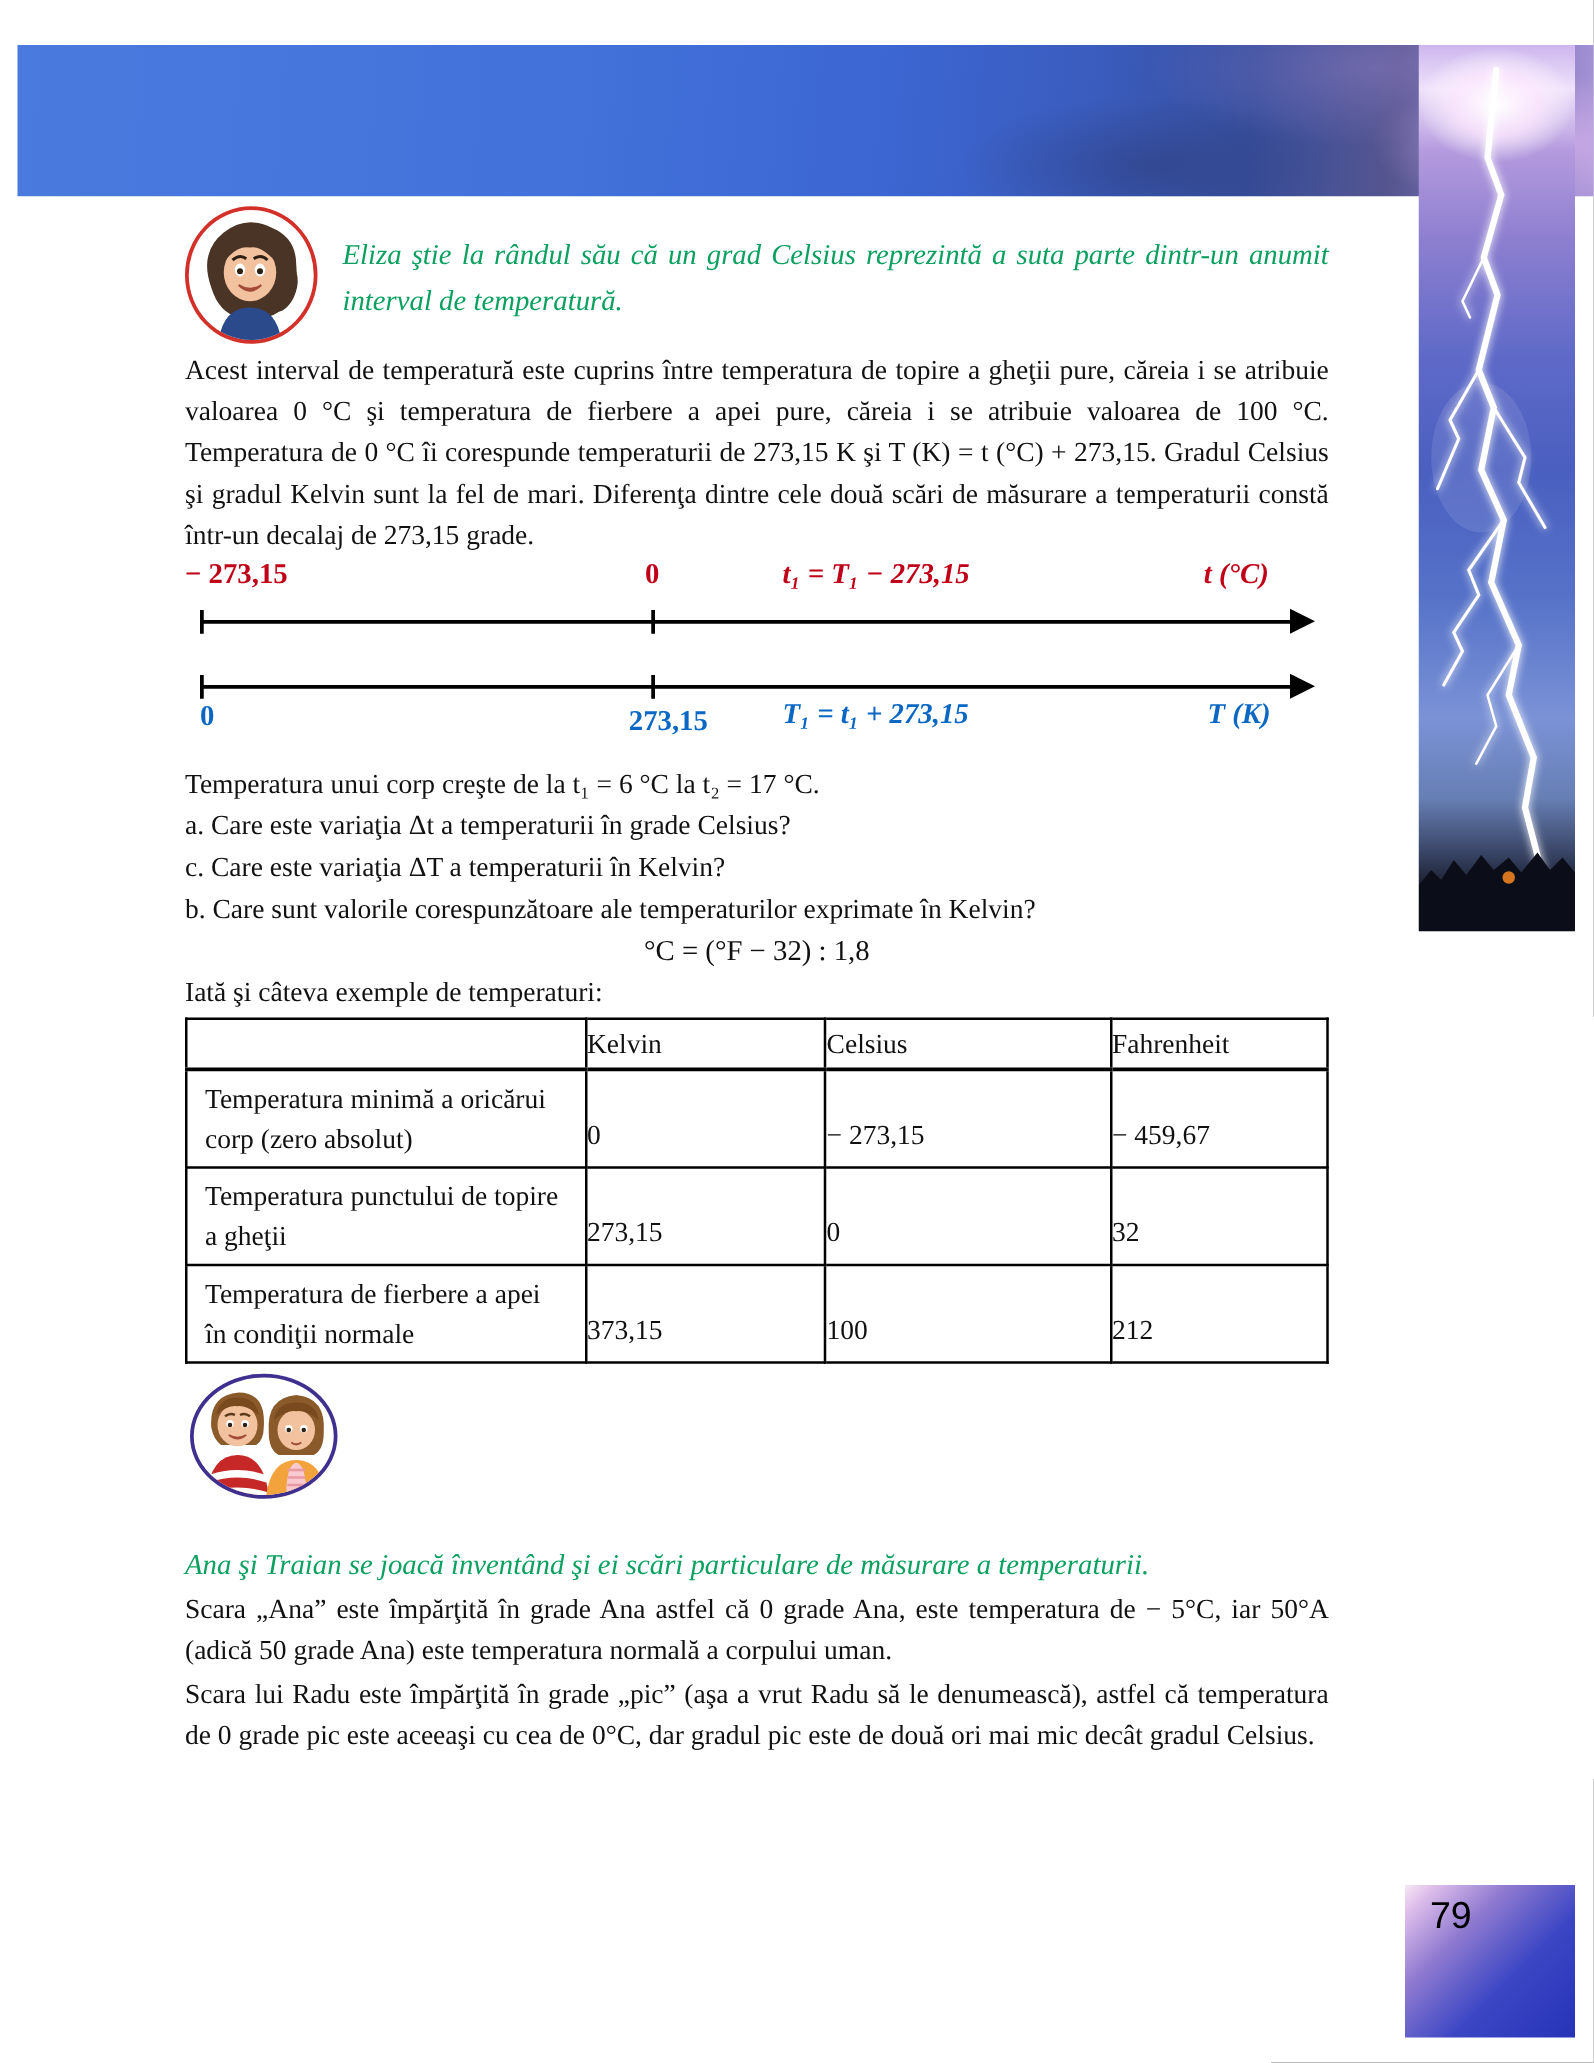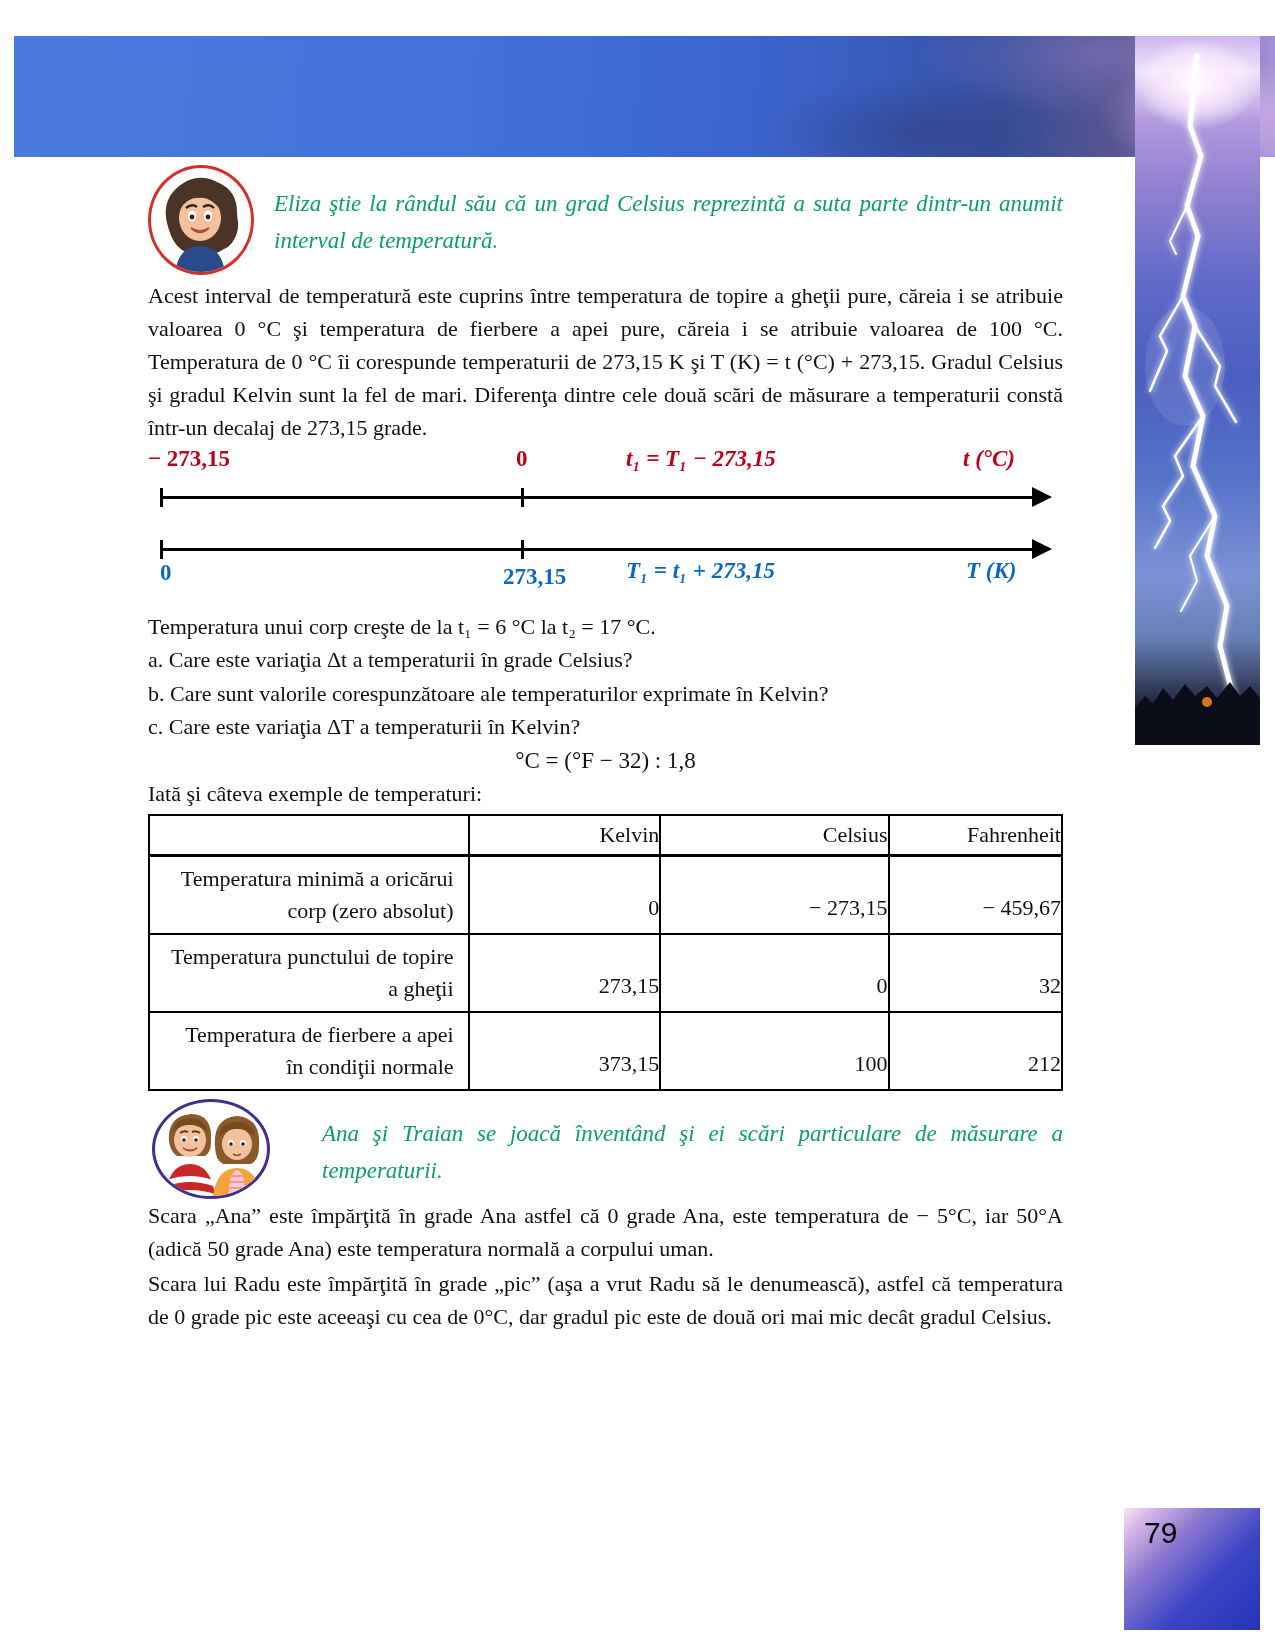--- a/index.html
+++ b/index.html
@@ -38,21 +38,21 @@
   .dlab{position:absolute;font-weight:bold;font-size:23px;white-space:nowrap;}
   .red{color:#c00018}.blue{color:#0a68c4}.ital{font-style:italic}
   .axis{position:absolute;left:12px;width:876px;height:3px;background:#000;}
   .tick{position:absolute;top:-8px;width:3px;height:19px;background:#000;}
   .arrowhead{position:absolute;right:-16px;top:-9px;width:0;height:0;
     border-left:20px solid #000;border-top:10px solid transparent;border-bottom:10px solid transparent;}
 
   .formulas{text-align:center;font-size:23px;line-height:33px;}
   
   table.temps{border-collapse:collapse;width:915px;margin-top:4px;font-size:22px;}
-  table.temps th,table.temps td{border:2px solid #000;text-align:right;font-weight:normal;padding:0;margin-left:41px;}
+  table.temps th,table.temps td{border:2px solid #000;text-align:left;font-weight:normal;padding:0;margin-left:41px;}
   table.temps thead th{height:38px;border-bottom:3px solid #000;}
   table.temps td.lab{height:76px;line-height:32px;padding:0 14px;}
   table.temps td.val{vertical-align:bottom;padding-bottom:12px;}
 
   
   .badge{position:absolute;left:1124px;top:1508px;width:136px;height:122px;
     background:linear-gradient(135deg,#f7e7f4 0%,#dcbcea 10%,#8f7ad0 32%,#3b46c4 62%,#2633b8 100%);}
   .badge .num{font-family:"Liberation Sans","DejaVu Sans",sans-serif;font-weight:normal;
     font-size:30px;color:#000;padding:8px 0 0 20px;}
 </style>
@@ -138,22 +138,22 @@
 
       <span class="dlab blue" style="left:12px;top:114px">0</span>
       <span class="dlab blue" style="left:355px;top:118px">273,15</span>
       <span class="dlab blue ital" style="left:478px;top:112px">T₁ = t₁ + 273,15</span>
       <span class="dlab blue ital" style="left:818px;top:112px">T (K)</span>
     </div>
 
     <div style="margin-top:12px;">
       <div class="line">Temperatura unui corp creşte de la t₁ = 6 °C la t₂ = 17 °C.</div>
       <div class="line">a. Care este variaţia Δt a temperaturii în grade Celsius?</div>
+      <div class="line">c. Care este variaţia ΔT a temperaturii în Kelvin?</div>
       <div class="line">b. Care sunt valorile corespunzătoare ale temperaturilor exprimate în Kelvin?</div>
-      <div class="line">c. Care este variaţia ΔT a temperaturii în Kelvin?</div>
     </div>
 
 
     <div class="formulas">
       <div>°C = (°F − 32) : 1,8</div>
     </div>
 
     <div class="line">Iată şi câteva exemple de temperaturi:</div>
 
     <table class="temps">
@@ -186,21 +186,21 @@
         </tr>
         <tr>
           <td class="lab">Temperatura de fierbere a apei în condiţii normale</td>
           <td class="val">373,15</td>
           <td class="val">100</td>
           <td class="val">212</td>
         </tr>
       </tbody>
     </table>
 
-    <div class="avatar-row" style="gap:52px;margin-top:8px;">
+    <div class="avatar-row" style="gap:18px;margin-top:8px;flex-direction:column;">
       <div class="avatar-oval" style="margin-left:4px;">
         <svg width="112" height="94" viewBox="0 0 112 94">
 
           <path d="M14,40 Q12,14 36,12 Q58,12 56,40 Q56,50 50,54 L22,54 Q16,50 14,40 Z" fill="#8b5a2b"></path>
           <ellipse cx="35" cy="38" rx="16" ry="17" fill="#f2c29e"></ellipse>
           <circle cx="29" cy="37" r="3" fill="#fff"></circle>
             <circle cx="29" cy="38" r="1.8" fill="#2e2014"></circle>
           <circle cx="41" cy="37" r="3" fill="#fff"></circle>
             <circle cx="41" cy="38" r="1.8" fill="#2e2014"></circle>
           <path d="M25,31 q4,-3 8,-1" stroke="#5a3a1a" stroke-width="2" fill="none"></path>

